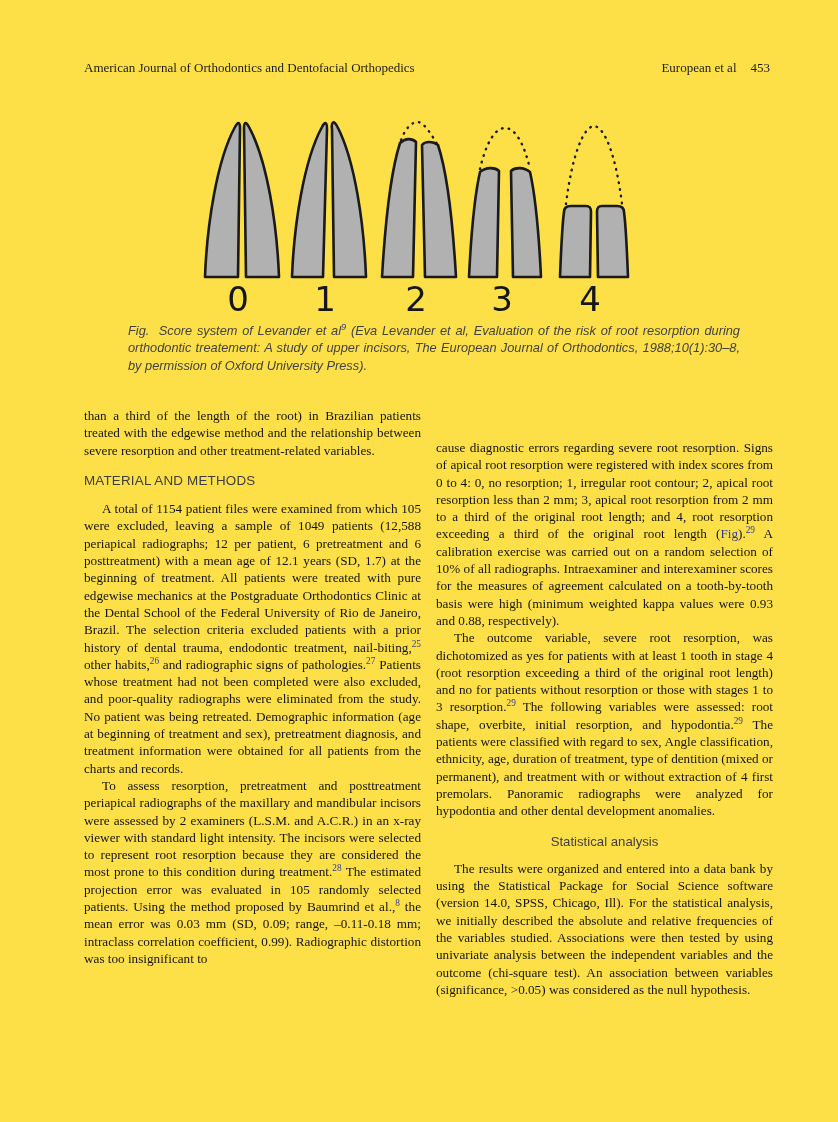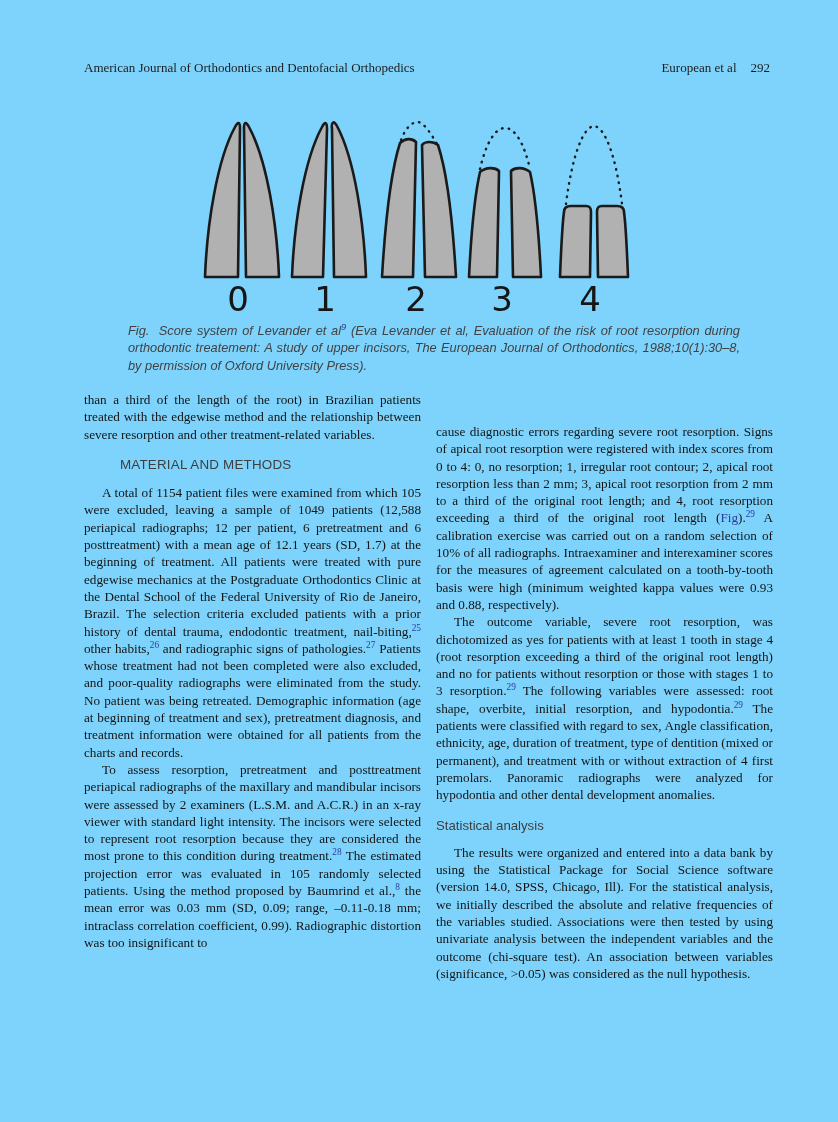--- a/index.html
+++ b/index.html
@@ -5,66 +5,66 @@
   :root{
     --link-color:#2b3a9f;
     --tooth-fill:#b1b1b1;
     --tooth-stroke:#1a1a1a;
     --body-text:#141414;
     --heading-text:#3e3e3e;
   }
   *{margin:0;padding:0;box-sizing:border-box;}
   html,body{background:#ffffff;}
   .page{
-    position:relative;width:838px;height:1122px;background:#7dd3fc;overflow:hidden;
+    position:relative;width:838px;height:1122px;background:#fde047;overflow:hidden;
     font-family:"Liberation Serif","DejaVu Serif",serif;color:var(--body-text);
   }
   
   .hdr-left{position:absolute;left:84px;top:60px;font-size:13px;line-height:16px;color:#1c1c1c;}
   .hdr-right{position:absolute;right:68px;top:60px;font-size:13px;line-height:16px;color:#1c1c1c;text-align:right;}
   .hdr-right .pg{display:inline-block;margin-left:14px;}
   
   .figure-wrap{position:absolute;left:190px;top:114px;width:460px;height:202px;}
   .tooth{fill:var(--tooth-fill);stroke:var(--tooth-stroke);stroke-width:2.6;stroke-linejoin:round;}
   .dotted{fill:none;stroke:var(--tooth-stroke);stroke-width:2.4;stroke-dasharray:0.6 6.2;stroke-linecap:round;}
   .score-label{font-family:"DejaVu Sans","Liberation Sans",sans-serif;font-size:34px;fill:#161616;}
   .caption{
     position:absolute;left:128px;top:322px;width:612px;
     font-family:"Liberation Sans","DejaVu Sans",sans-serif;
     font-size:12.8px;line-height:17.4px;color:#424242;text-align:justify;font-style:italic;
   }
   
-  .col{position:absolute;top:391px;width:337px;font-size:13.2px;line-height:17.3px;text-align:justify;}
+  .col{position:absolute;top:407px;width:337px;font-size:13.2px;line-height:17.3px;text-align:justify;}
   .col-left{left:84px;}
   .col-right{left:436px;margin-top:32px;}
   .para{margin:0;}
   .para.indent{text-indent:18px;}
   .sect-heading{
     font-family:"Liberation Sans","DejaVu Sans",sans-serif;
     font-size:13.4px;color:var(--heading-text);letter-spacing:.2px;
-    margin-top:13px;margin-bottom:11px;text-align:left;text-indent:0;margin-left:36px;
+    margin-top:13px;margin-bottom:11px;text-align:left;text-indent:0;
   }
   .subsect-heading{
     font-family:"Liberation Sans","DejaVu Sans",sans-serif;
     font-size:13.2px;color:var(--heading-text);
-    margin-top:13px;margin-bottom:10px;text-align:left;text-indent:0;
+    margin-top:13px;margin-bottom:10px;text-align:center;text-indent:0;
   }
   .sup{vertical-align:super;font-size:9.3px;line-height:0;}
   .link{color:var(--link-color);cursor:pointer;}
 </style>
 </head>
 <body>
 
 <div class="page">
 
   <div class="hdr-left">
     <div>American Journal of Orthodontics and Dentofacial Orthopedics</div>
   </div>
   <div class="hdr-right">
-    <span>European et al</span><span class="pg">292</span>
+    <span>European et al</span><span class="pg">453</span>
   </div>
 
   <div class="figure-wrap">
     <svg width="460" height="202" viewBox="0 0 460 202">
 
       <g>
         <path class="tooth" d="M 15 163 C 17 110 27 46 45 13 C 48 7 50 8 50 14 L 48 163 Z"></path>
         <path class="tooth" d="M 89 163 C 87 110 77 46 59 13 C 56 7 54 8 54 14 L 56 163 Z"></path>
       </g>
 

